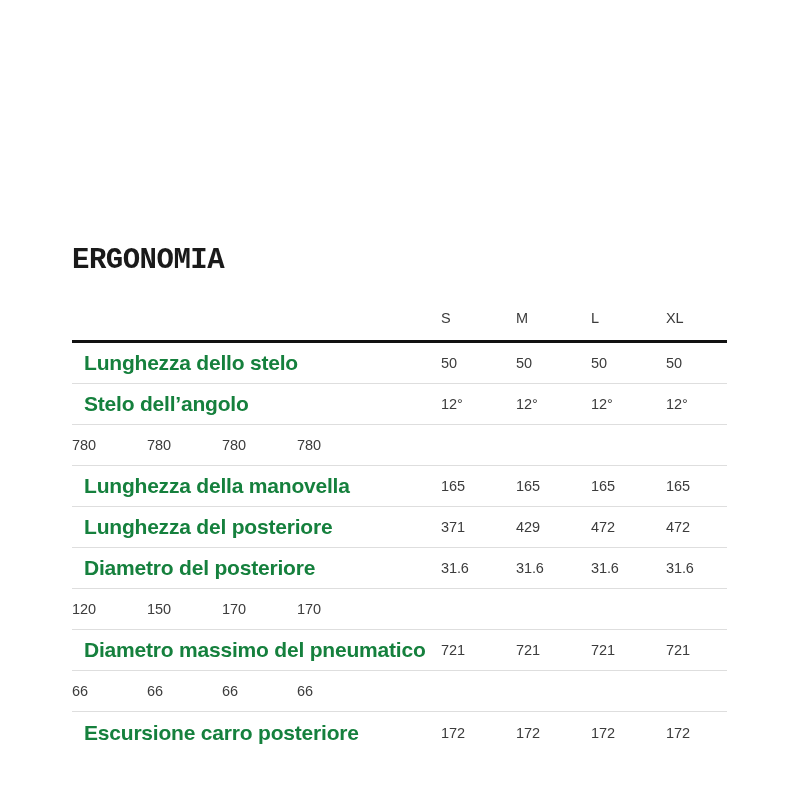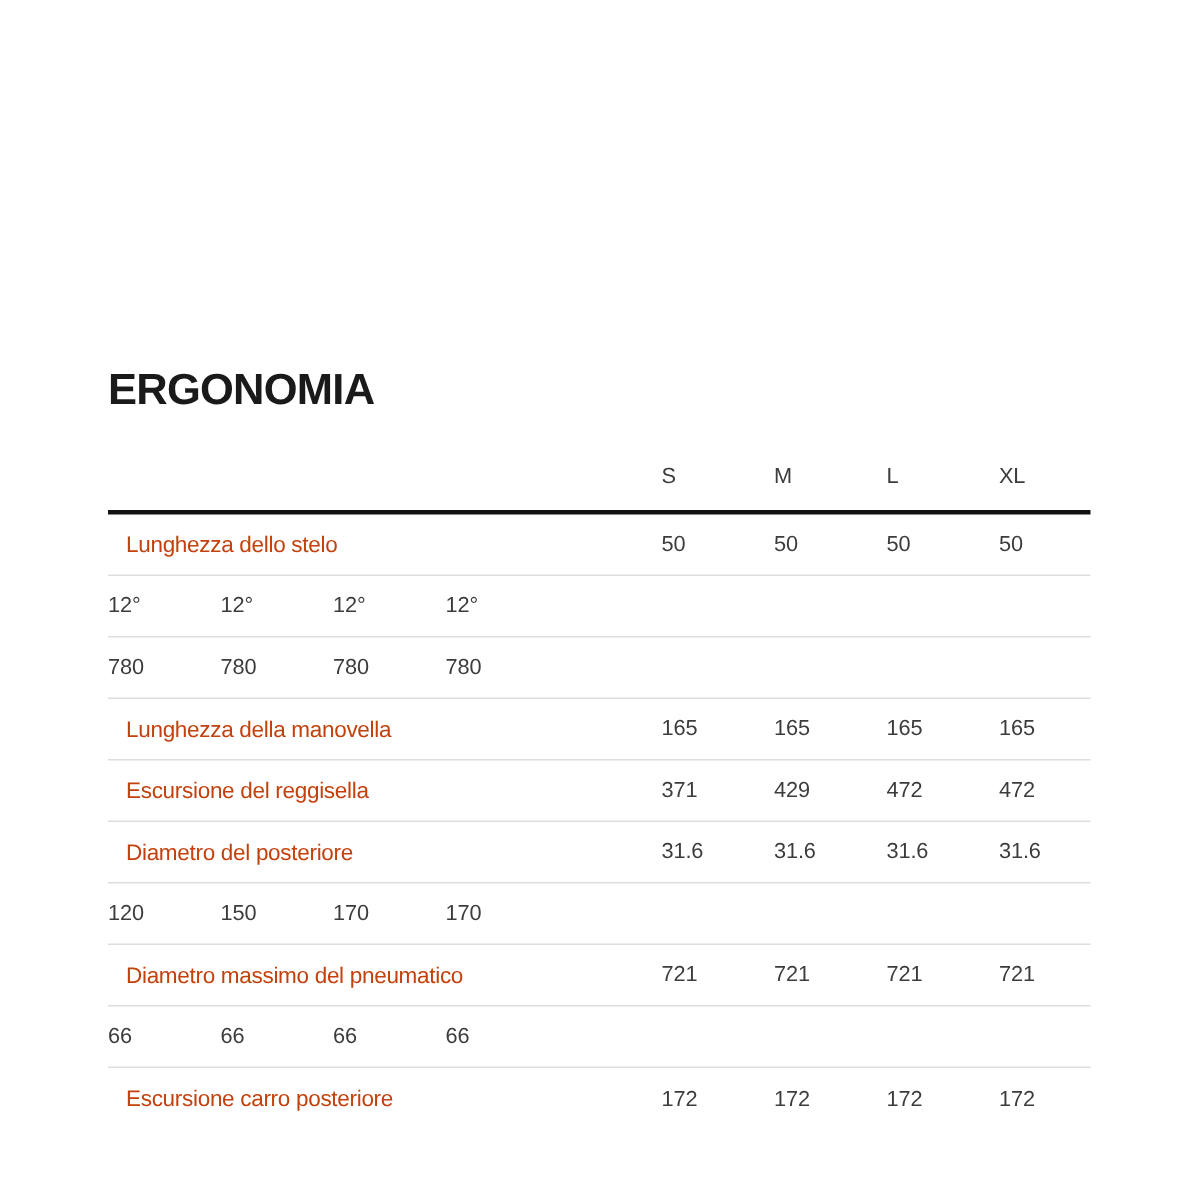--- a/index.html
+++ b/index.html
@@ -15,20 +15,21 @@
     height: 800px;
     padding: 0 73px 0 72px;
   }
   .title {
     margin-top: 243px;
     font-size: 29px;
     font-weight: 700;
     letter-spacing: -0.5px;
     color: #1a1a1a;
     line-height: 35px;
+    font-family: Liberation Mono, monospace;
   }
   .spec-table {
     width: 100%;
   }
   .header-row {
     display: flex;
     align-items: flex-end;
     height: 65px;
     padding-bottom: 14px;
     border-bottom: 3px solid #121212;
@@ -39,24 +40,24 @@
     height: 41px;
     border-bottom: 1px solid #dedede;
   }
   .spec-row:last-child {
     border-bottom: none;
     justify-content: flex-end;
   }
   .label-cell {
     flex: 1 1 auto;
     padding-left: 12px;
-    font-size: 15px;
-    font-weight: 400;
+    font-size: 21px;
+    font-weight: 700;
     letter-spacing: -0.2px;
-    color: #c2410c;
+    color: #15803d;
   }
   .value-cell, .col-cell {
     flex: 0 0 75px;
     width: 75px;
     font-size: 14.5px;
     letter-spacing: -0.1px;
     color: #3c3c3c;
     text-align: left;
   }
   .value-cell:last-child, .col-cell:last-child {
@@ -86,40 +87,41 @@
     <div>
 
     <div class="spec-row">
           <div class="label-cell">Lunghezza dello stelo</div>
           <div class="value-cell">50</div>
           <div class="value-cell">50</div>
           <div class="value-cell">50</div>
           <div class="value-cell">50</div>
         </div>
         <div class="spec-row">
+          <div class="label-cell">Stelo dell’angolo</div>
           <div class="value-cell">12°</div>
           <div class="value-cell">12°</div>
           <div class="value-cell">12°</div>
           <div class="value-cell">12°</div>
         </div>
         <div class="spec-row">
           <div class="value-cell">780</div>
           <div class="value-cell">780</div>
           <div class="value-cell">780</div>
           <div class="value-cell">780</div>
         </div>
         <div class="spec-row">
           <div class="label-cell">Lunghezza della manovella</div>
           <div class="value-cell">165</div>
           <div class="value-cell">165</div>
           <div class="value-cell">165</div>
           <div class="value-cell">165</div>
         </div>
         <div class="spec-row">
-          <div class="label-cell">Escursione del reggisella</div>
+          <div class="label-cell">Lunghezza del posteriore</div>
           <div class="value-cell">371</div>
           <div class="value-cell">429</div>
           <div class="value-cell">472</div>
           <div class="value-cell">472</div>
         </div>
         <div class="spec-row">
           <div class="label-cell">Diametro del posteriore</div>
           <div class="value-cell">31.6</div>
           <div class="value-cell">31.6</div>
           <div class="value-cell">31.6</div>

